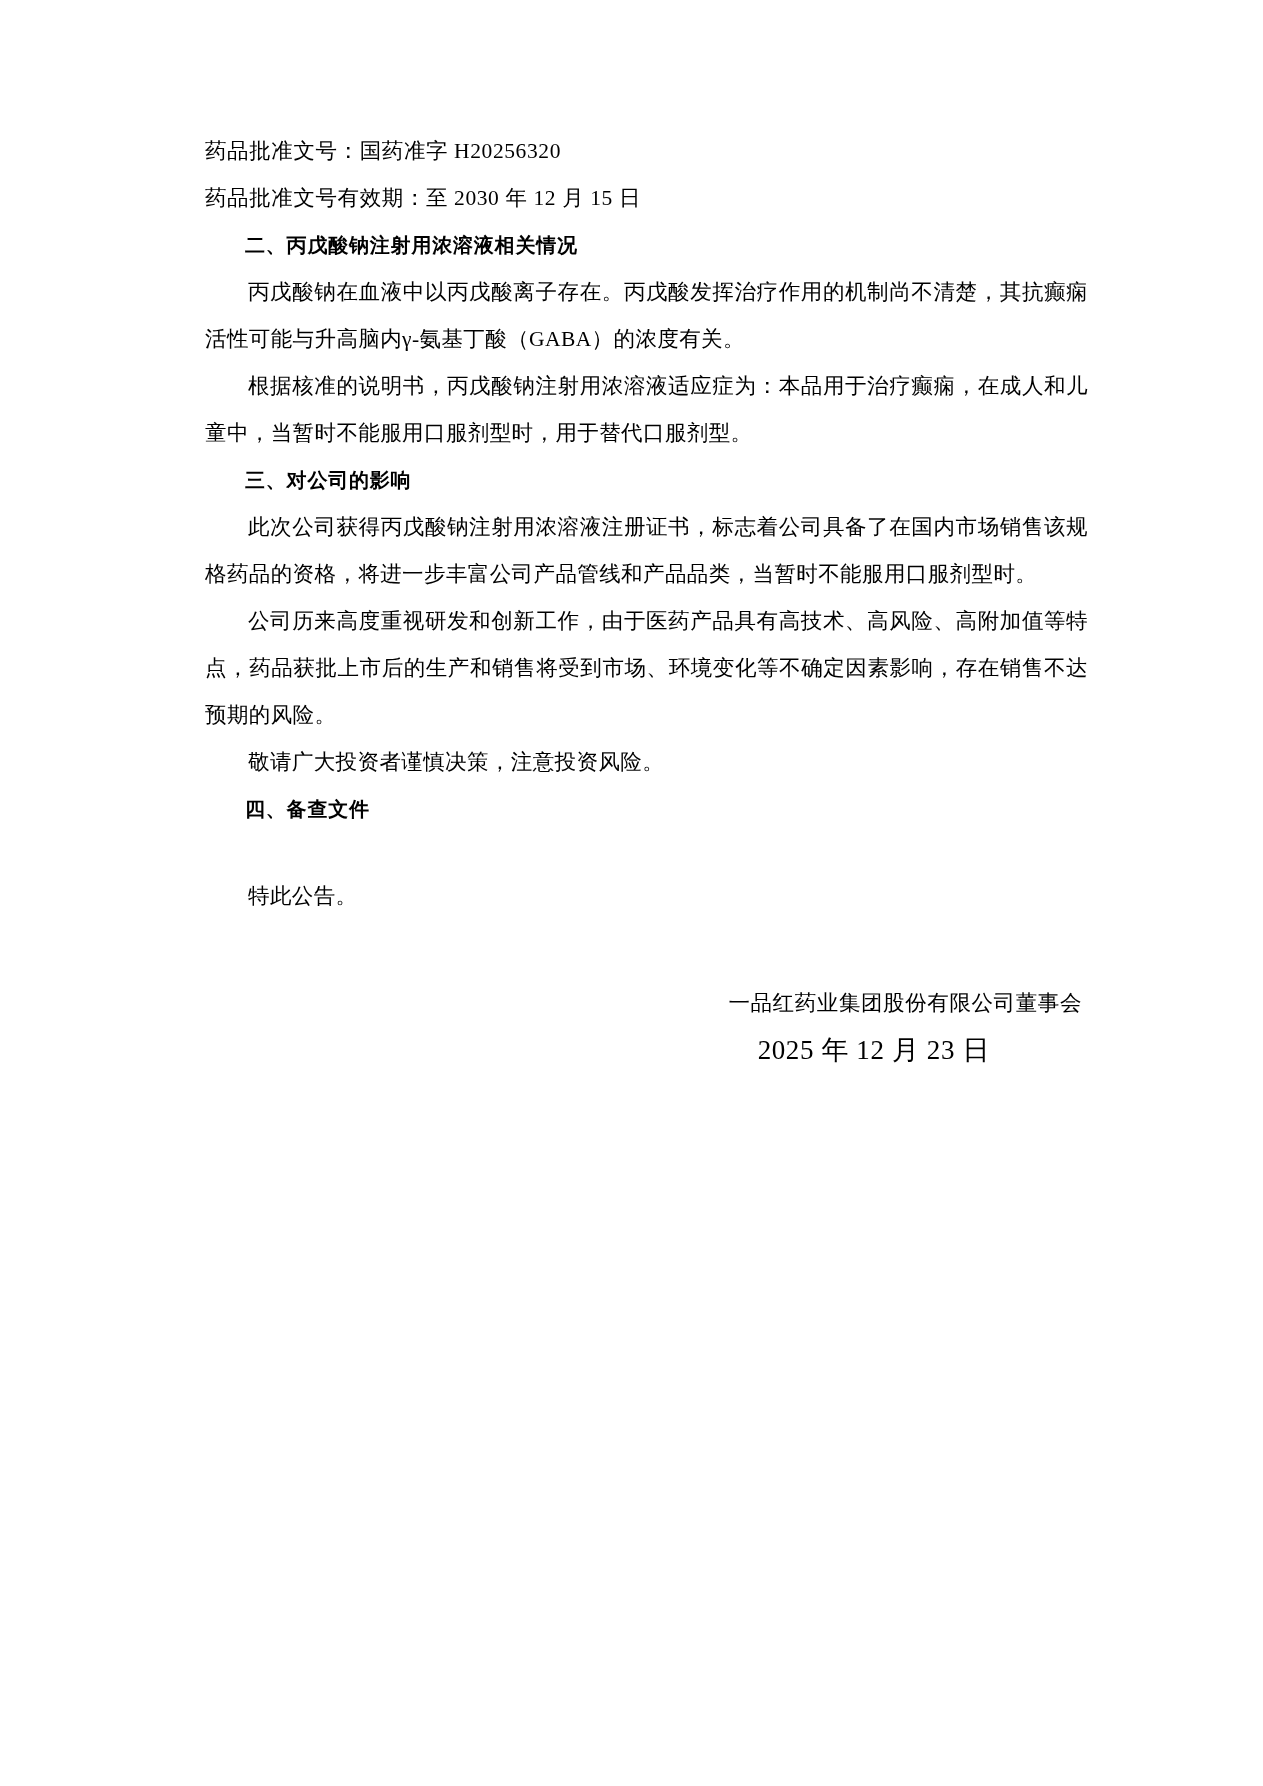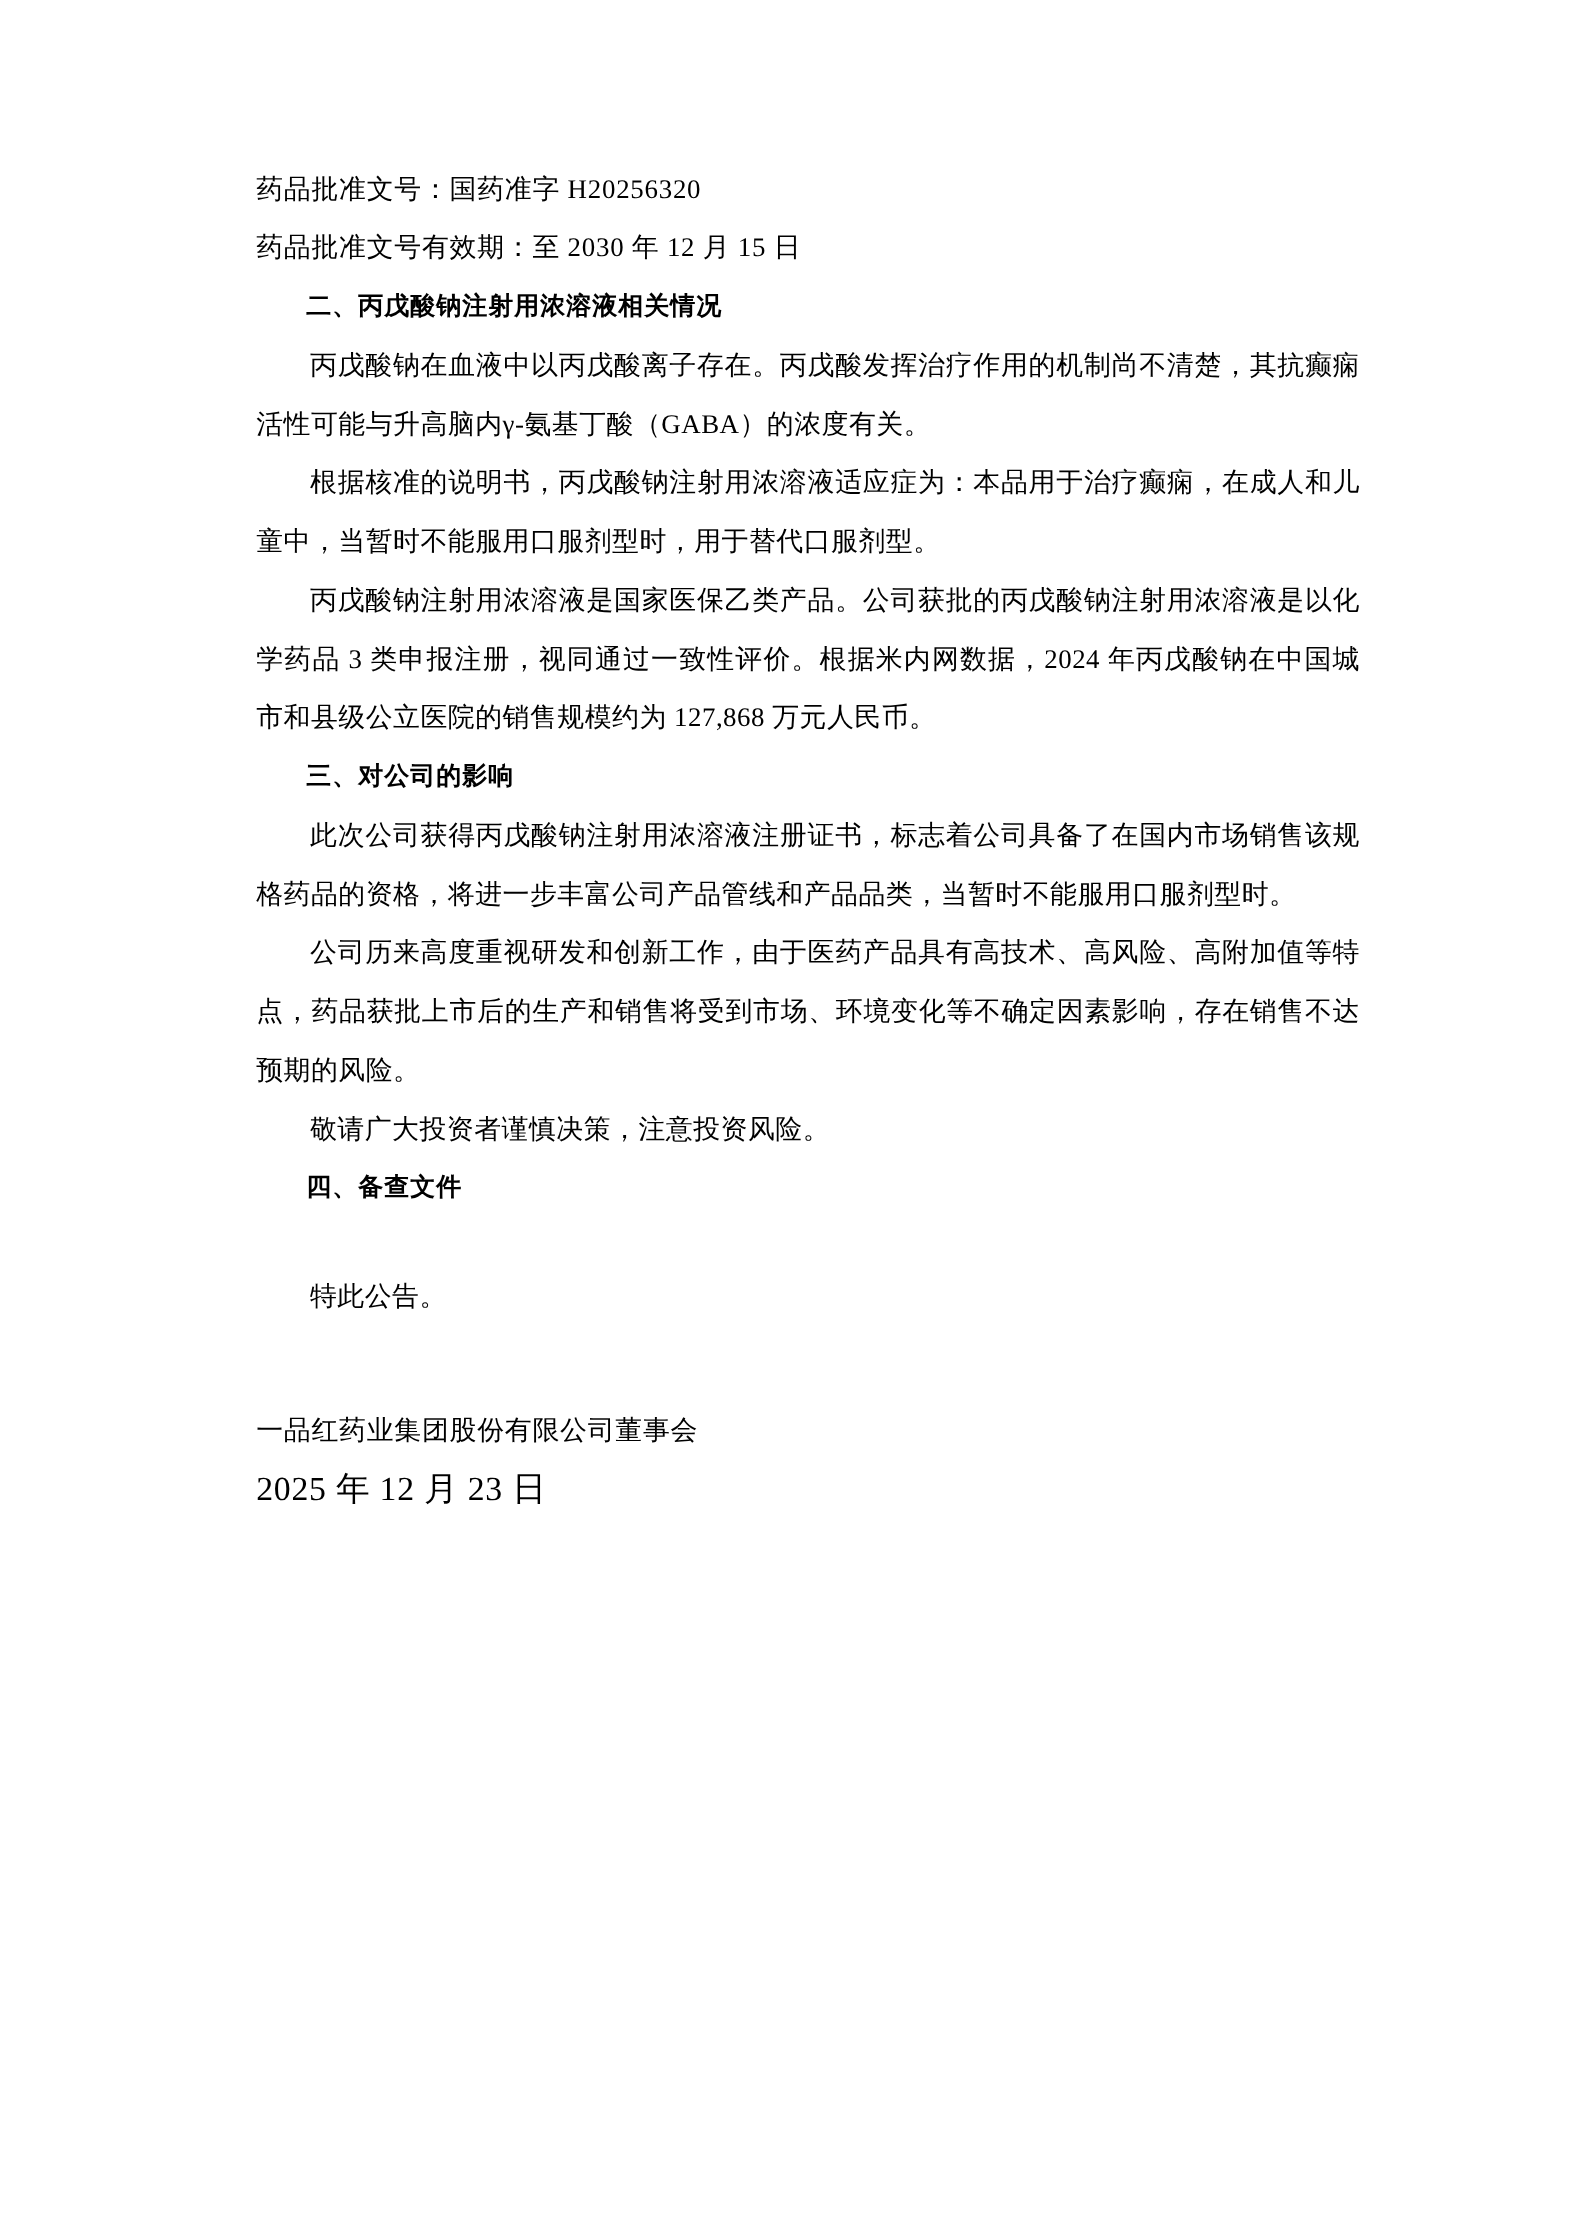--- a/index.html
+++ b/index.html
@@ -46,20 +46,21 @@
     text-indent: 2em;
     margin: 0;
     font-family: "Liberation Sans", "DejaVu Sans", sans-serif;
   }
   .sub-indent {
     text-indent: 2em;
   }
   .spacer-md { height: 40px; }
   .right-block {
     margin-top: 60px;
+    text-align: right;
     padding-right: 6px;
   }
   .right-line {
     font-size: 21.5px;
     line-height: 47px;
     letter-spacing: 0.6px;
   }
   .date-line {
     font-size: 27px;
     line-height: 47px;
@@ -71,21 +72,20 @@
 <body>
 
 <div class="page">
 
   <div class="line">药品批准文号：国药准字 H20256320</div>
   <div class="line">药品批准文号有效期：至 2030 年 12 月 15 日</div>
 
   <div class="heading">二、丙戊酸钠注射用浓溶液相关情况</div>
   <p class="para indent">丙戊酸钠在血液中以丙戊酸离子存在。丙戊酸发挥治疗作用的机制尚不清楚，其抗癫痫活性可能与升高脑内γ-氨基丁酸（GABA）的浓度有关。</p>
   <p class="para indent">根据核准的说明书，丙戊酸钠注射用浓溶液适应症为：本品用于治疗癫痫，在成人和儿童中，当暂时不能服用口服剂型时，用于替代口服剂型。</p>
-  <p class="para indent">丙戊酸钠注射用浓溶液是国家医保乙类产品。公司获批的丙戊酸钠注射用浓溶液是以化学药品 3 类申报注册，视同通过一致性评价。根据米内网数据，2024 年丙戊酸钠在中国城市和县级公立医院的销售规模约为 127,868 万元人民币。</p>
 
   <div class="heading">三、对公司的影响</div>
   <p class="para indent">此次公司获得丙戊酸钠注射用浓溶液注册证书，标志着公司具备了在国内市场销售该规格药品的资格，将进一步丰富公司产品管线和产品品类，当暂时不能服用口服剂型时。</p>
   <p class="para indent">公司历来高度重视研发和创新工作，由于医药产品具有高技术、高风险、高附加值等特点，药品获批上市后的生产和销售将受到市场、环境变化等不确定因素影响，存在销售不达预期的风险。</p>
   <p class="para indent">敬请广大投资者谨慎决策，注意投资风险。</p>
 
   <div class="heading">四、备查文件</div>
 
   <div class="spacer-md"></div>
 

